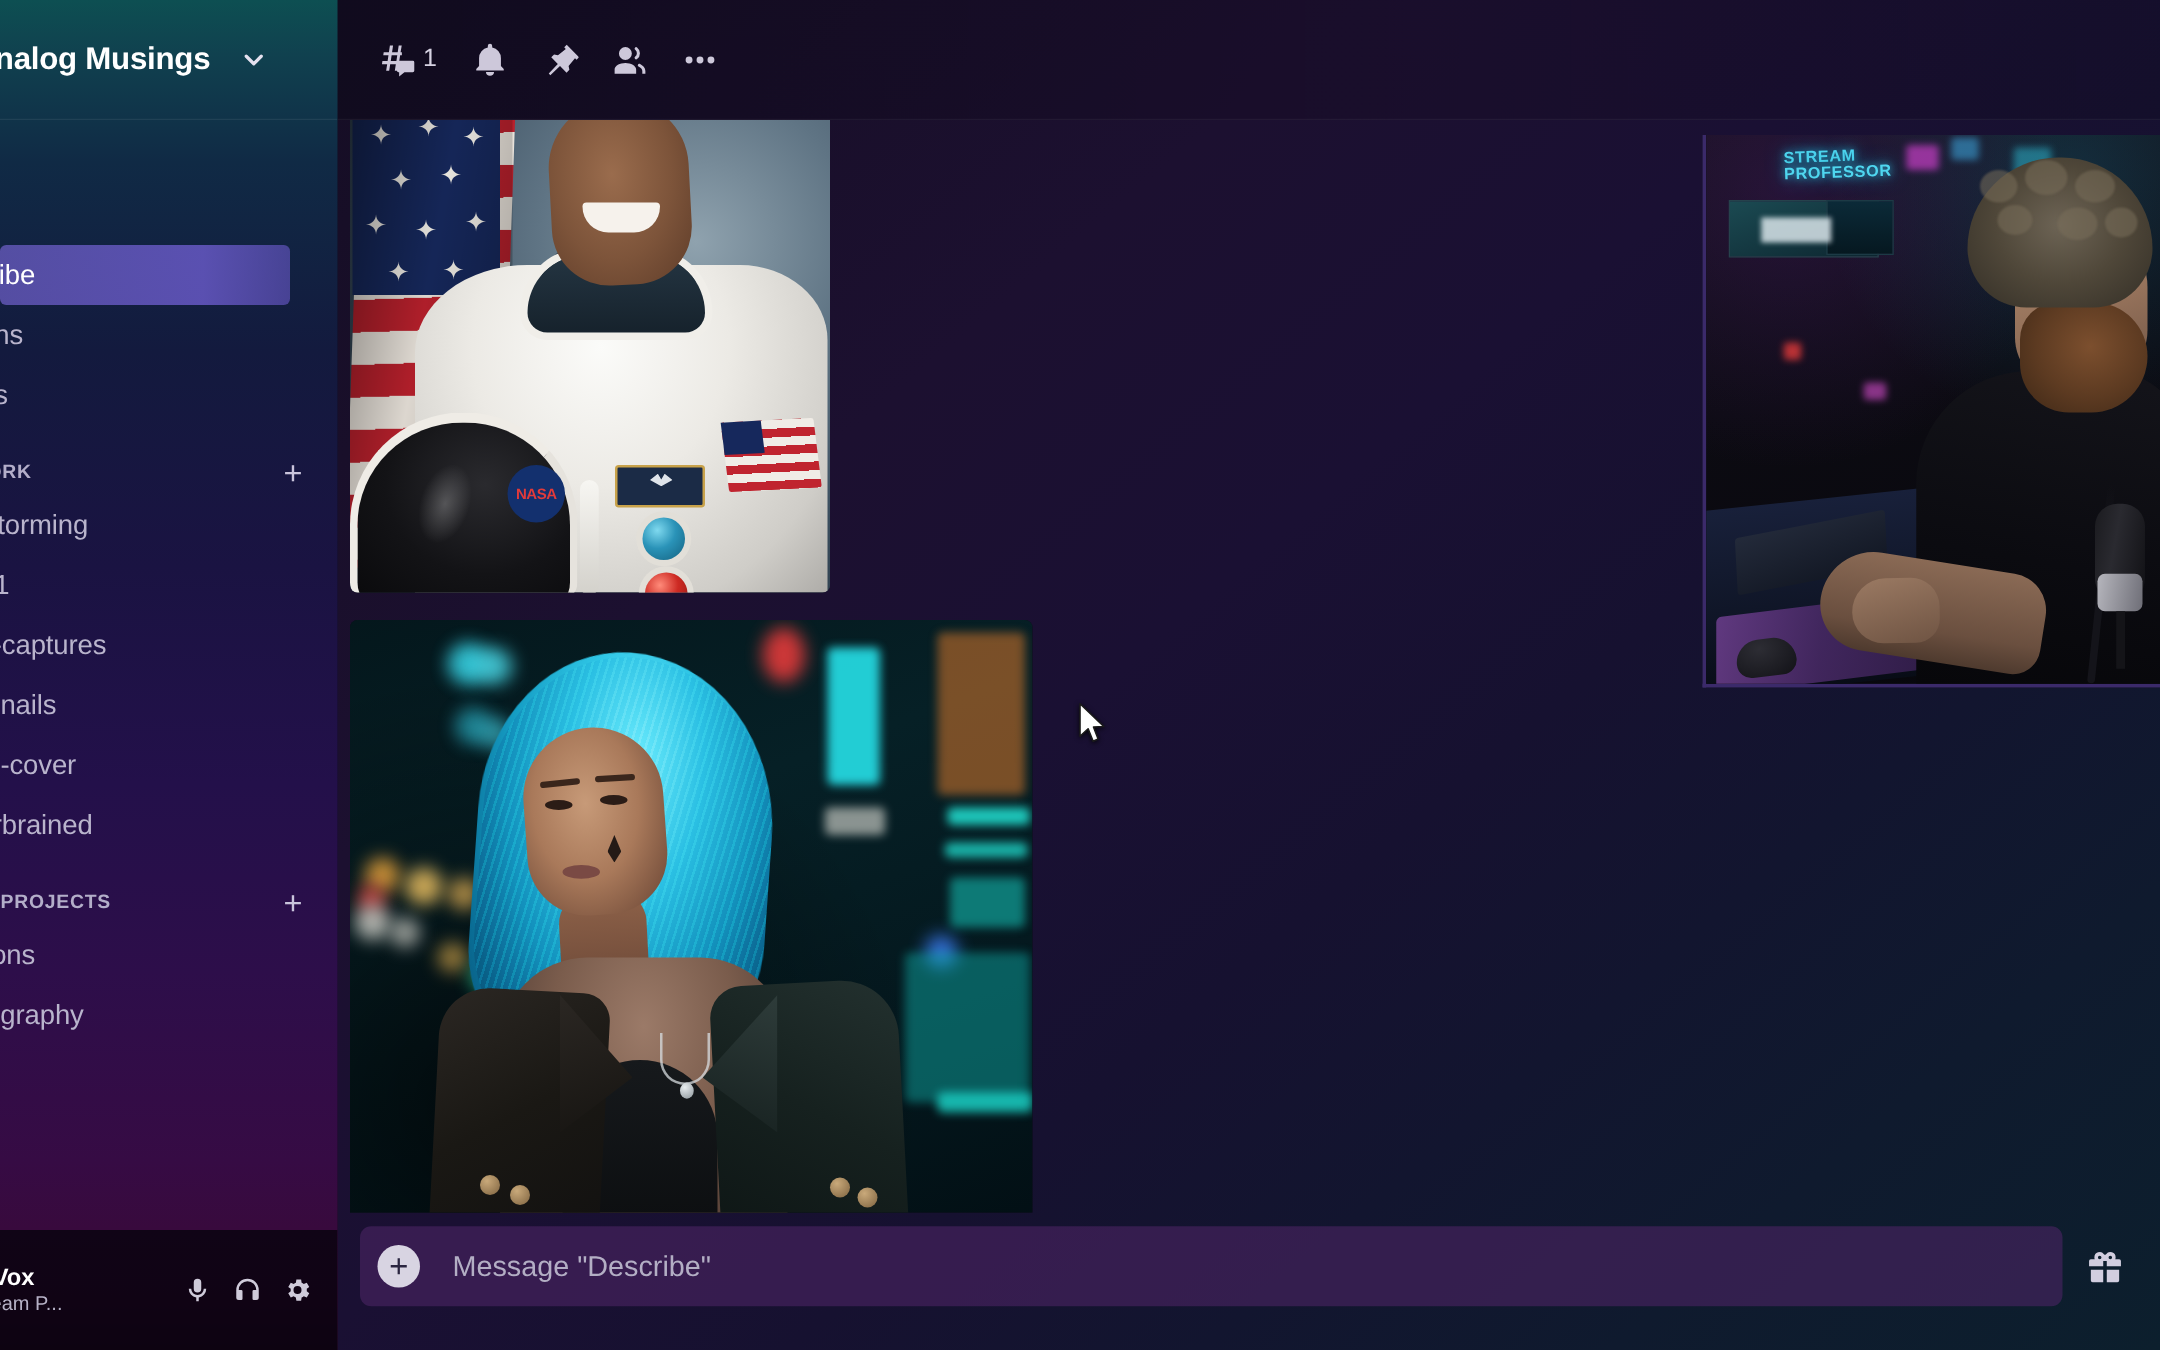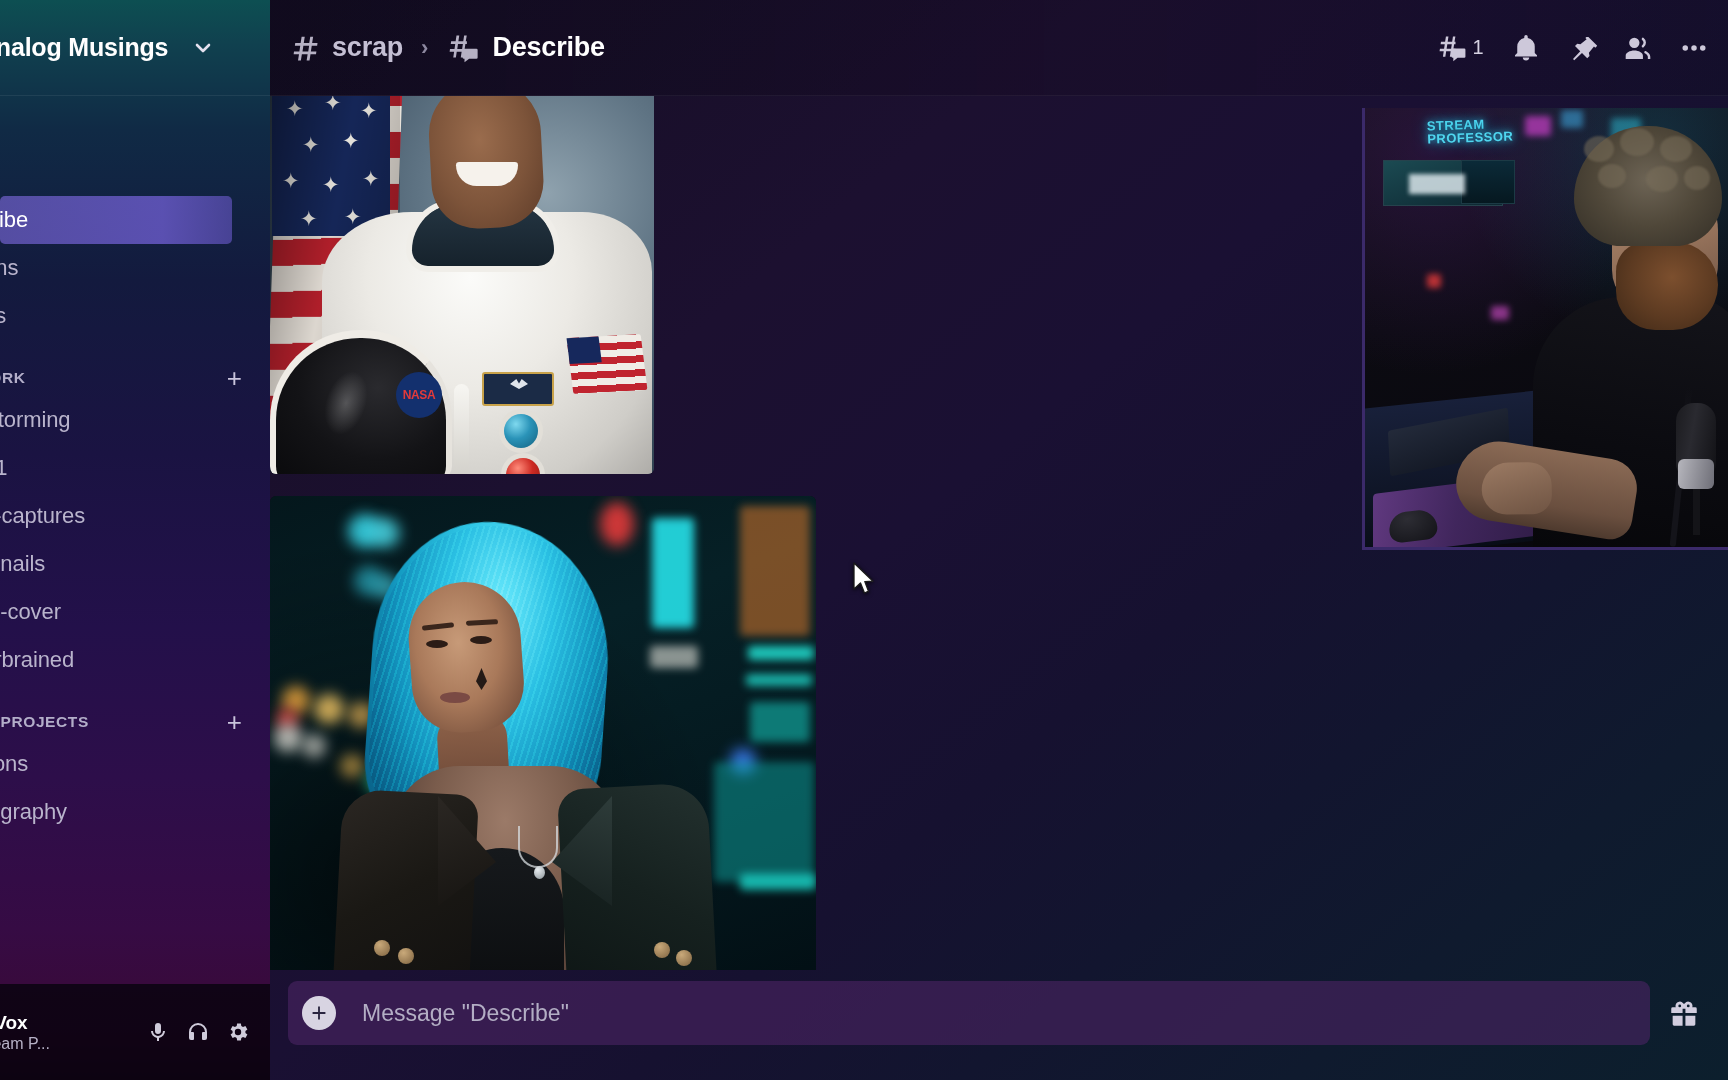--- a/index.html
+++ b/index.html
@@ -266,20 +266,21 @@
     font-family: "Liberation Sans", sans-serif;
     width: 100%;
   }
   #search-input::placeholder { color: #b5b0c6; }
 
   
   #messages {
     position: relative;
     flex: 1;
     overflow: hidden;
+    margin-left: 10px;
   }
 
   .attachment {
     position: absolute;
     border-radius: 6px;
     overflow: hidden;
     background: #0c0a16;
   }
 
   
@@ -858,36 +859,20 @@
         <svg viewBox="0 0 24 24">
             <path d="M19.4 13a7.8 7.8 0 0 0 0-2l2-1.5-2-3.4-2.4 1a7.6 7.6 0 0 0-1.7-1l-.4-2.6h-3.8l-.4 2.6c-.6.2-1.2.6-1.7 1l-2.4-1-2 3.4L6.6 11a7.8 7.8 0 0 0 0 2l-2 1.5 2 3.4 2.4-1c.5.4 1.1.8 1.7 1l.4 2.6h3.8l.4-2.6c.6-.2 1.2-.6 1.7-1l2.4 1 2-3.4-2-1.5zM12 15.2A3.2 3.2 0 1 1 15.2 12 3.2 3.2 0 0 1 12 15.2z"></path>
           </svg>
       </div>
     </div>
   </aside>
 
   <section id="main">
 
     <header id="topbar">
-      <div id="breadcrumb">
-        <span class="bc-hash">
-          <svg viewBox="0 0 24 24">
-              <path d="M9.3 3l-.8 5H4.2l-.3 2.2h4.3l-.7 4.6H3.2L2.9 17h4.3l-.8 5h2.3l.8-5h4.6l-.8 5h2.3l.8-5h4.4l.3-2.2h-4.4l.7-4.6h4.3l.3-2.2h-4.3l.8-5h-2.3l-.8 5H11l.8-5H9.3zm1.4 7.2h4.6l-.7 4.6H10l.7-4.6z"></path>
-            </svg>
-        </span>
-        <span class="bc-parent">scrap</span>
-        <span class="bc-sep">›</span>
-        <span class="bc-thread-icon">
-          <svg viewBox="0 0 26 24">
-            <path d="M8.6 2l-.7 4.6H4.3L4 8.7h3.6l-.6 4H3.4l-.3 2.2h3.6L6 19.5h2.1l.7-4.6h3.9l-.7 4.6h2.1l.7-4.6h2.1v-2.2h-1.8l.6-4h1.2V6.6h-.9L16.8 2h-2.1L14 6.6h-3.9L10.8 2H8.6zm1.2 6.7h3.9l-.6 4H9.2l.6-4z"></path>
-            <path d="M14.5 12.5h10a1 1 0 0 1 1 1v6a1 1 0 0 1-1 1h-5.8L15 23.4v-2.9h-.5a1 1 0 0 1-1-1v-6a1 1 0 0 1 1-1z"></path>
-          </svg>
-        </span>
-        <span class="bc-current">Describe</span>
-      </div>
 
       <div id="topbar-actions">
         <div class="tb-btn" id="threads-btn">
           <svg viewBox="0 0 26 24" width="30" height="28">
             <path d="M8.6 2l-.7 4.6H4.3L4 8.7h3.6l-.6 4H3.4l-.3 2.2h3.6L6 19.5h2.1l.7-4.6h3.9l-.7 4.6h2.1l.7-4.6h2.1v-2.2h-1.8l.6-4h1.2V6.6h-.9L16.8 2h-2.1L14 6.6h-3.9L10.8 2H8.6zm1.2 6.7h3.9l-.6 4H9.2l.6-4z"></path>
             <path d="M14.5 12.5h10a1 1 0 0 1 1 1v6a1 1 0 0 1-1 1h-5.8L15 23.4v-2.9h-.5a1 1 0 0 1-1-1v-6a1 1 0 0 1 1-1z"></path>
           </svg>
           <span id="threads-count">1</span>
         </div>
         <div class="tb-btn">

